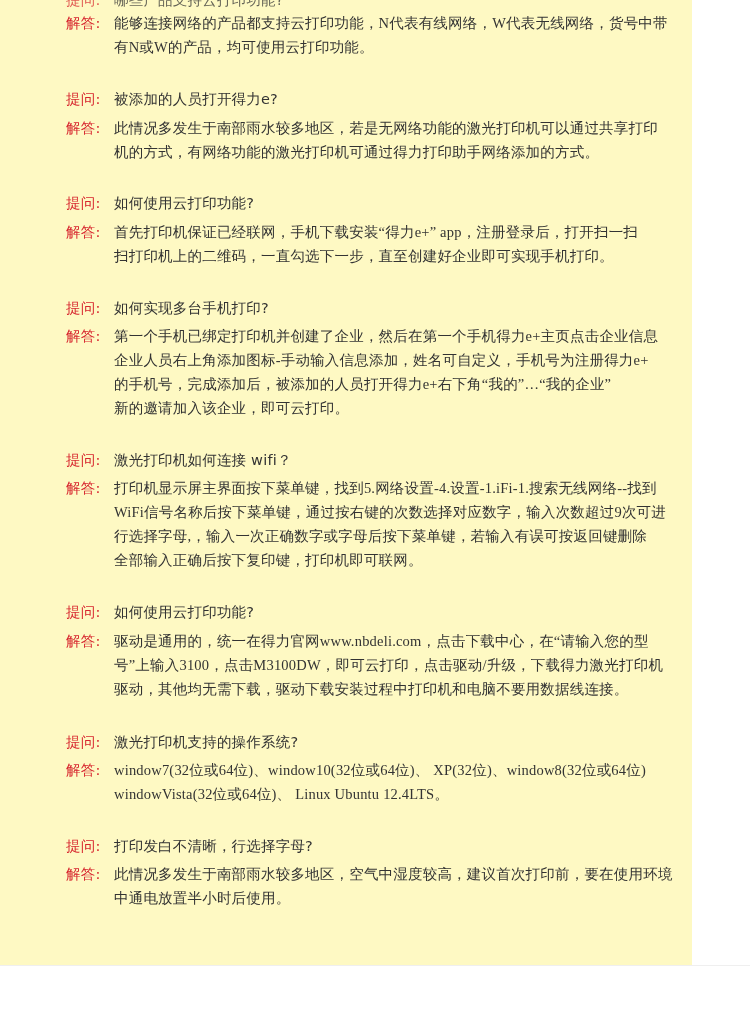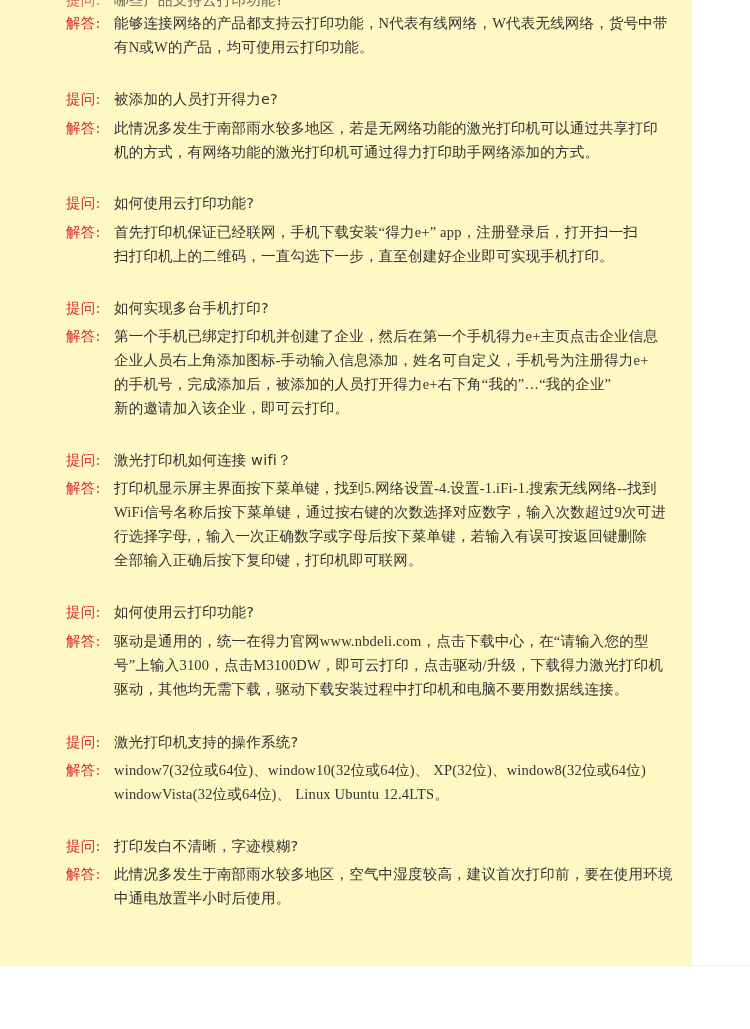--- a/index.html
+++ b/index.html
@@ -151,21 +151,21 @@
   <div class="qa-row" style="top:758px;">
     <span class="qa-label">解答:</span>
     <span class="qa-text">
       <span class="qa-line">window7(32位或64位)、window10(32位或64位)、 XP(32位)、window8(32位或64位)</span>
       <span class="qa-line">windowVista(32位或64位)、 Linux Ubuntu 12.4LTS。</span>
     </span>
   </div>
 
   <div class="qa-row" style="top:834px;">
     <span class="qa-label">提问:</span>
-    <span class="qa-text">打印发白不清晰，字迹模糊?</span>
+    <span class="qa-text">打印发白不清晰，行选择字母?</span>
   </div>
   <div class="qa-row" style="top:862px;">
     <span class="qa-label">解答:</span>
     <span class="qa-text">
       <span class="qa-line">此情况多发生于南部雨水较多地区，空气中湿度较高，建议首次打印前，要在使用环境</span>
       <span class="qa-line">中通电放置半小时后使用。</span>
     </span>
   </div>
 
 </div>

